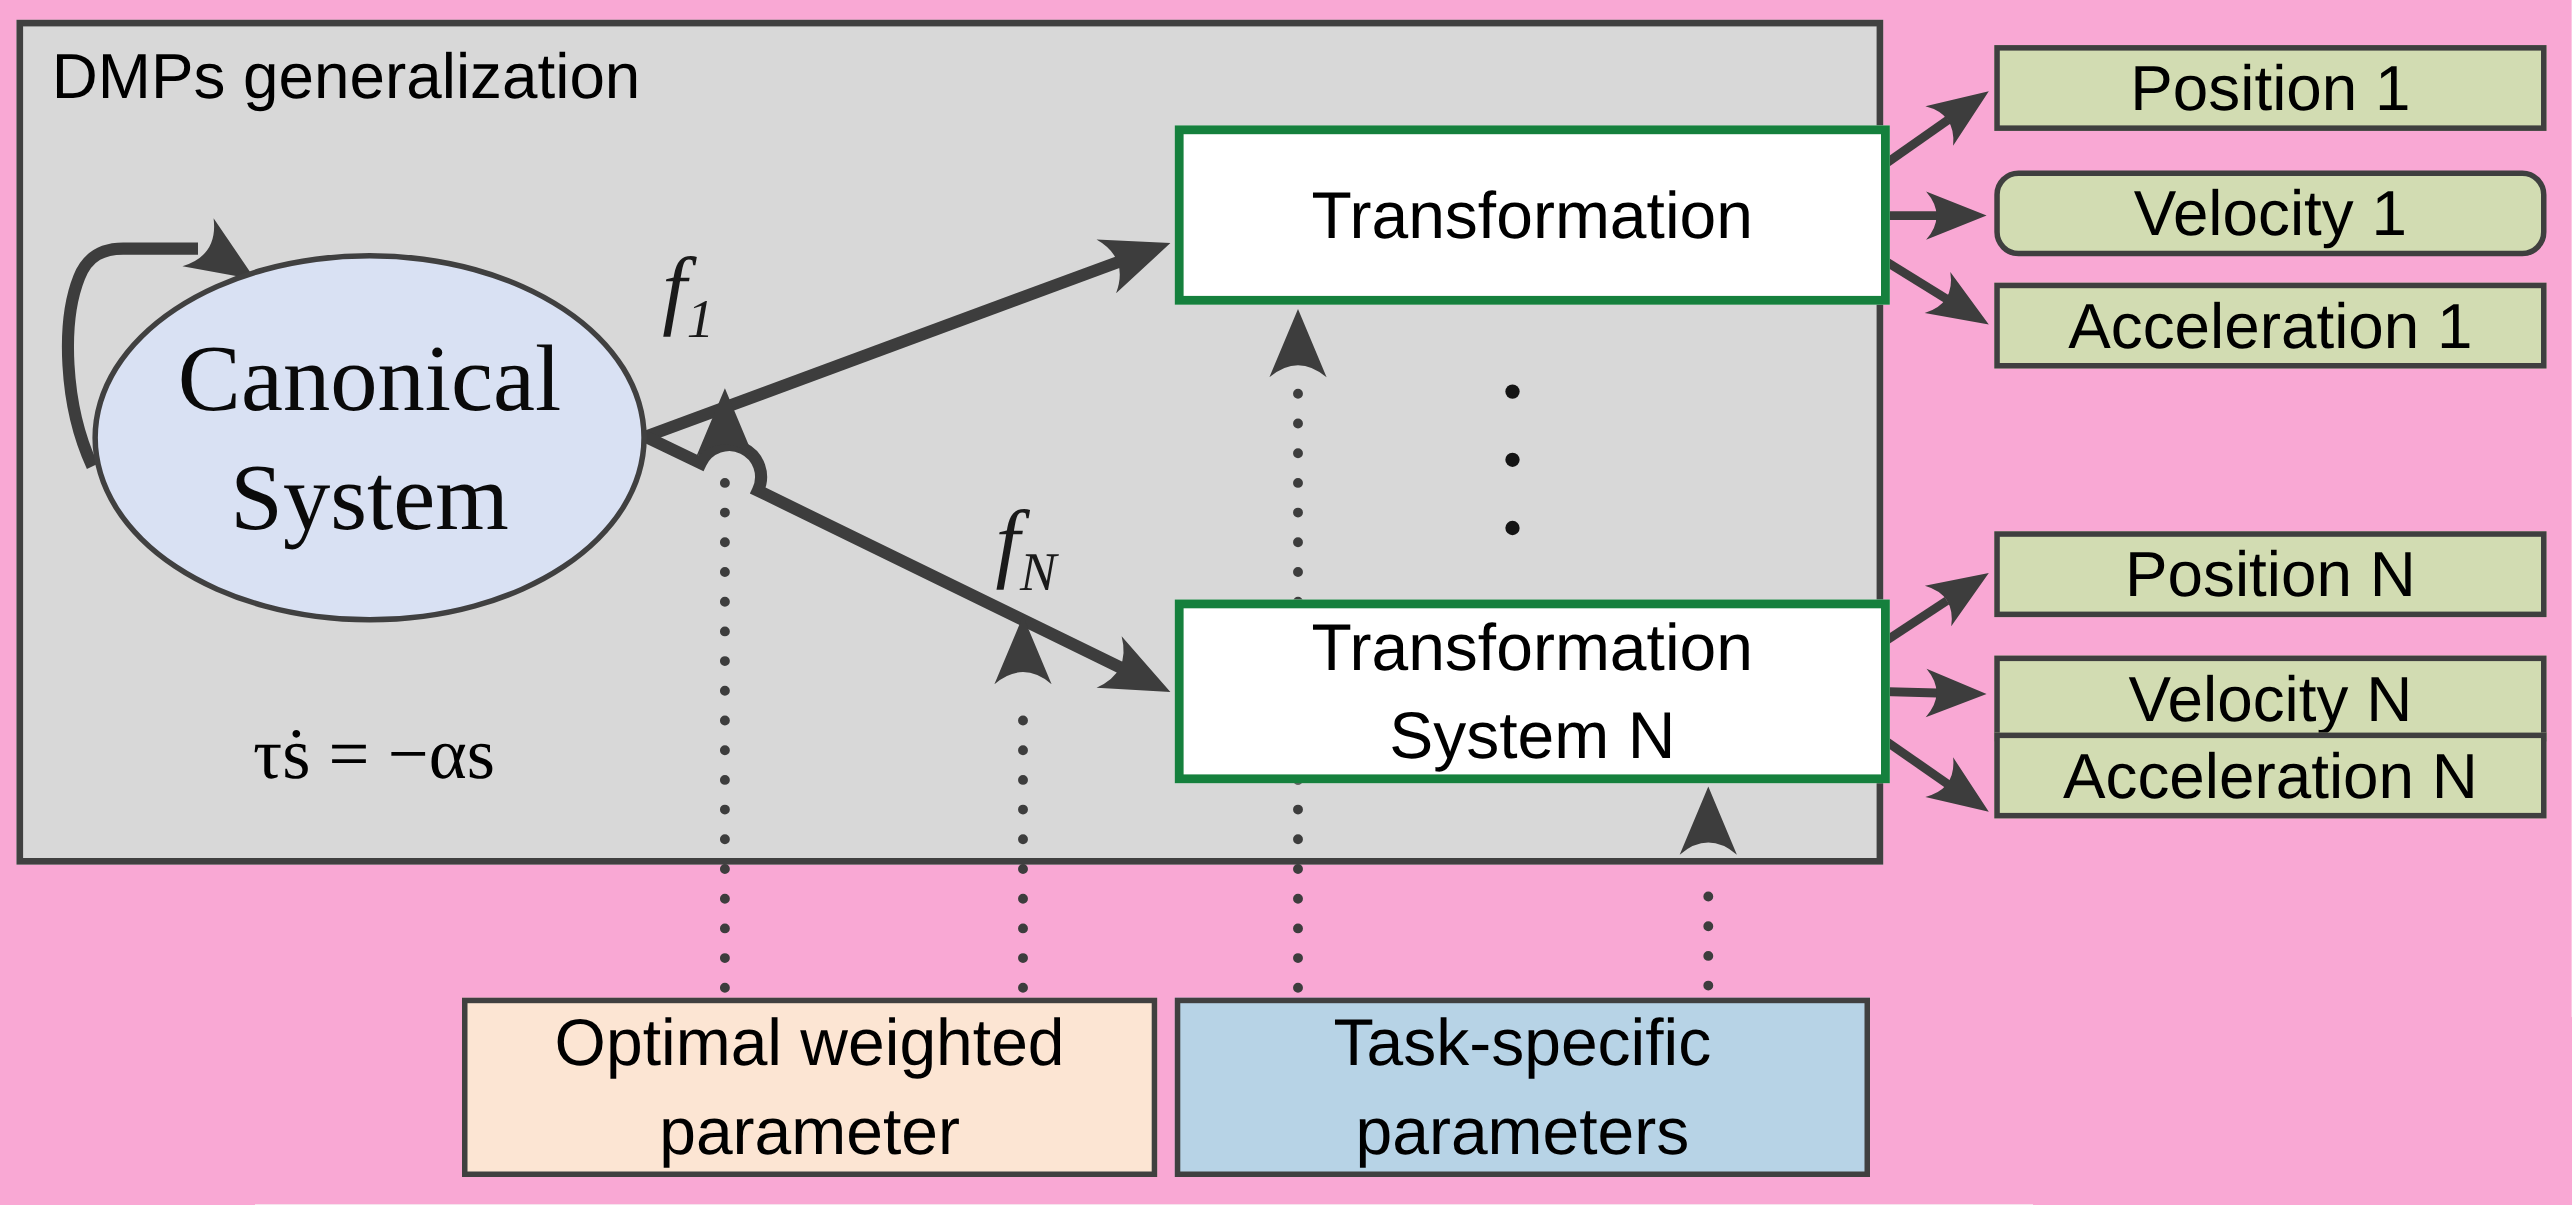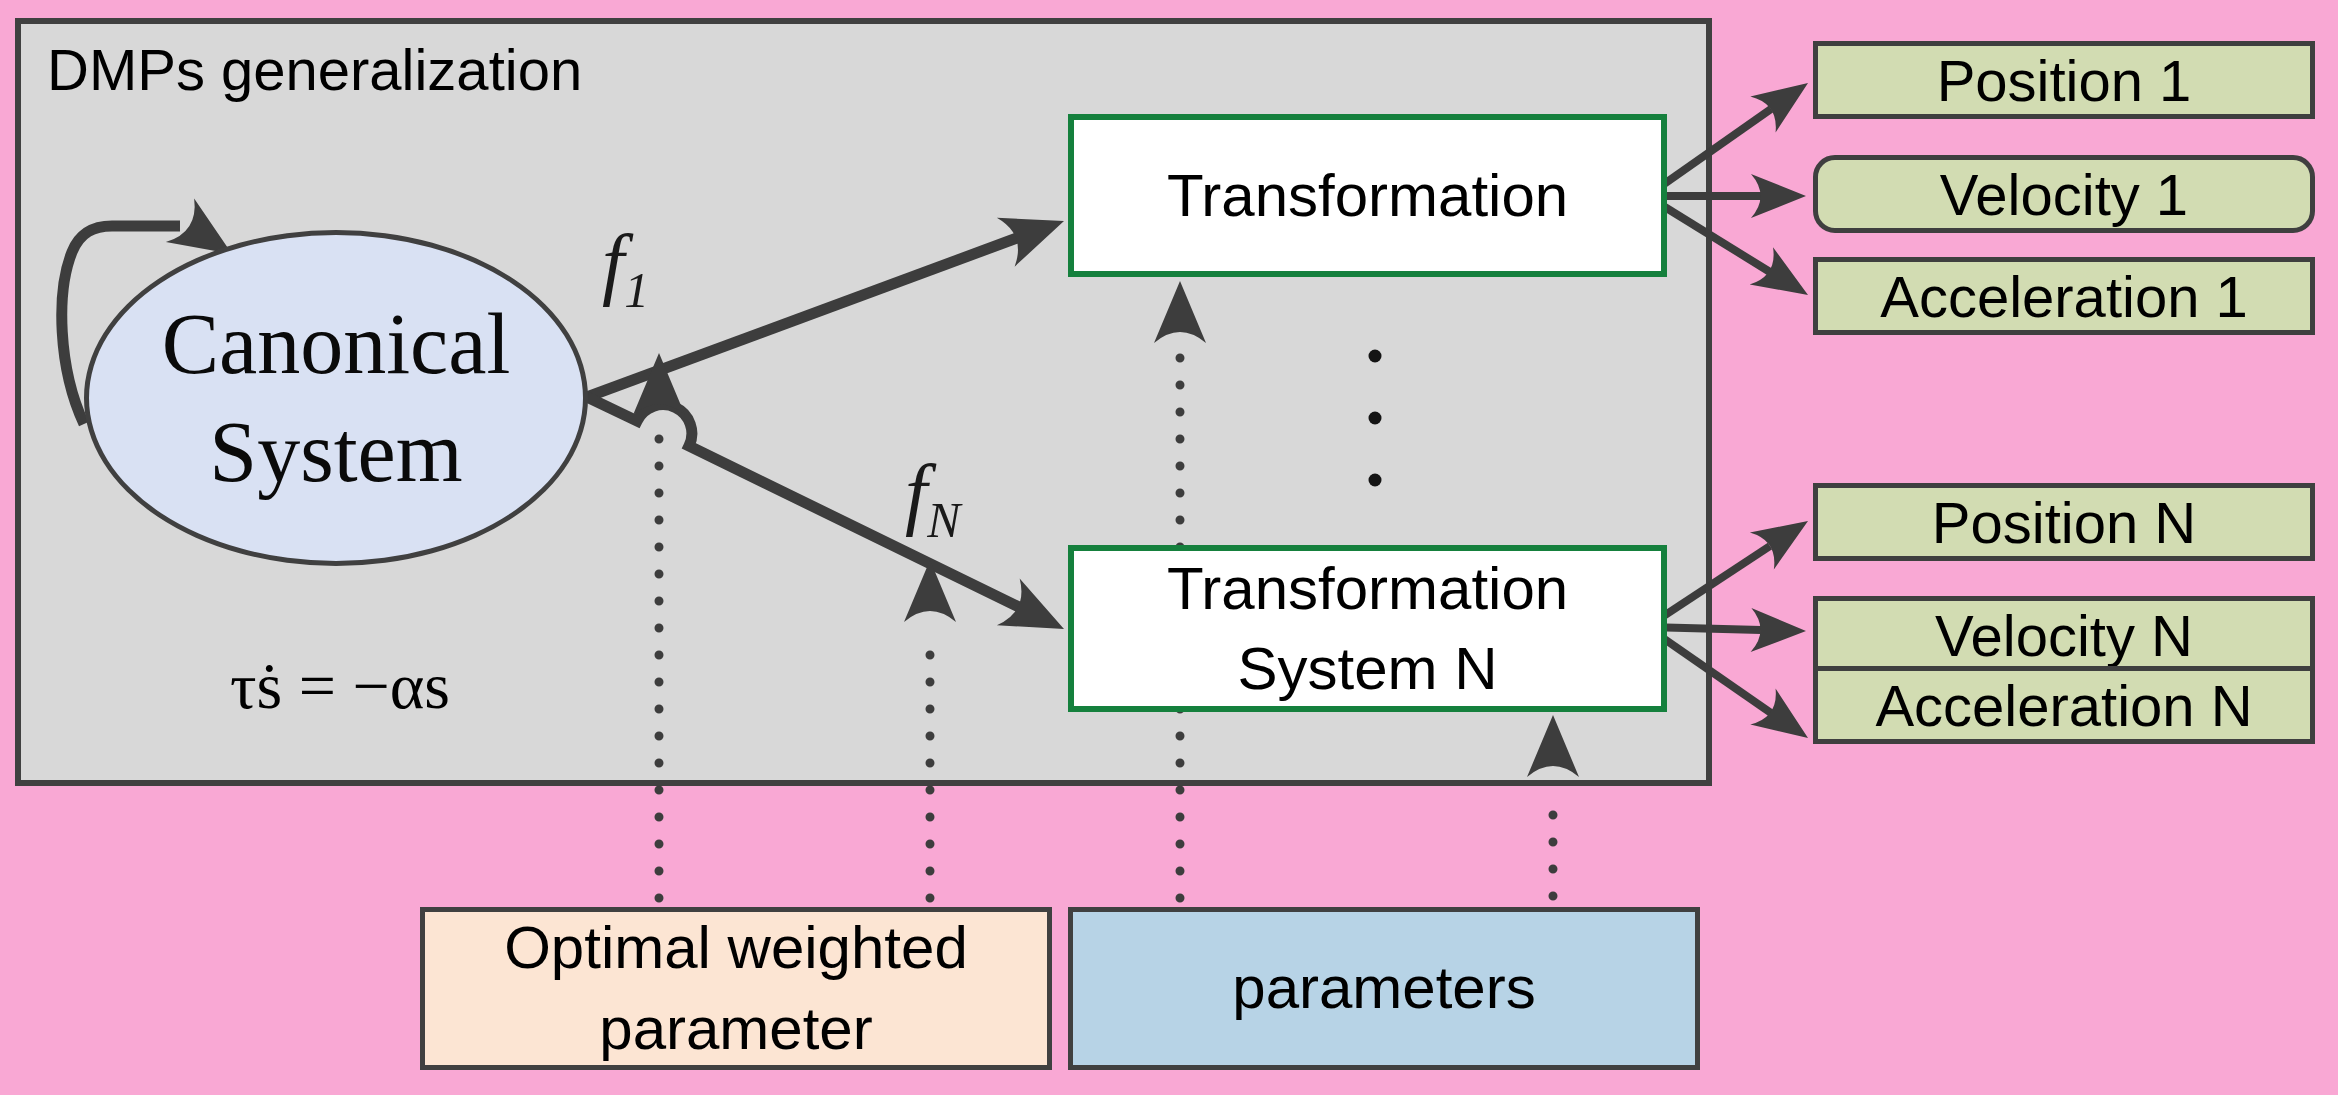--- a/index.html
+++ b/index.html
@@ -30,21 +30,21 @@
     font-family:"Liberation Serif",serif;font-size:66px;color:#000;
   }
   .f-label{
     position:absolute;z-index:3;font-family:"Liberation Serif",serif;font-style:italic;
     font-size:80px;color:#1a1a1a;
   }
   .f-label sub{font-size:0.62em;line-height:0;}
   .f1{left:602px;top:218px;}
   .fN{left:905px;top:448px;}
   .ts-box{
-    left:1068px;width:599px;background:#ffffff;border:6px solid #15803d;
+    left:1068px;width:650px;background:#ffffff;border:8px solid #15803d;
     font-size:60px;line-height:1.32;
   }
   .ts-1{top:114px;height:163px;}
   .ts-n{top:545px;height:167px;}
   .out-box{
     left:1813px;width:502px;height:78px;background:#d2dcb2;border:5px solid #3f3f3f;
     font-size:58px;
   }
   .out-p1{top:41px;}  .out-v1{top:155px;border-radius:22px;}  .out-a1{top:257px;}
   .out-pn{top:483px;} .out-vn{top:596px;}  .out-an{top:666px;}
@@ -137,16 +137,17 @@
   <div class="node out-box out-pn">Position N</div>
   <div class="node out-box out-vn">Velocity N</div>
   <div class="node out-box out-an">Acceleration N</div>
 
   <div class="node in-box in-optimal">
     <span>Optimal weighted</span>
     <span>parameter</span>
   </div>
 
   <div class="node in-box in-task">
+    <span>Task-specific</span>
     <span>parameters</span>
   </div>
 
 </div>
 
 </body></html>

